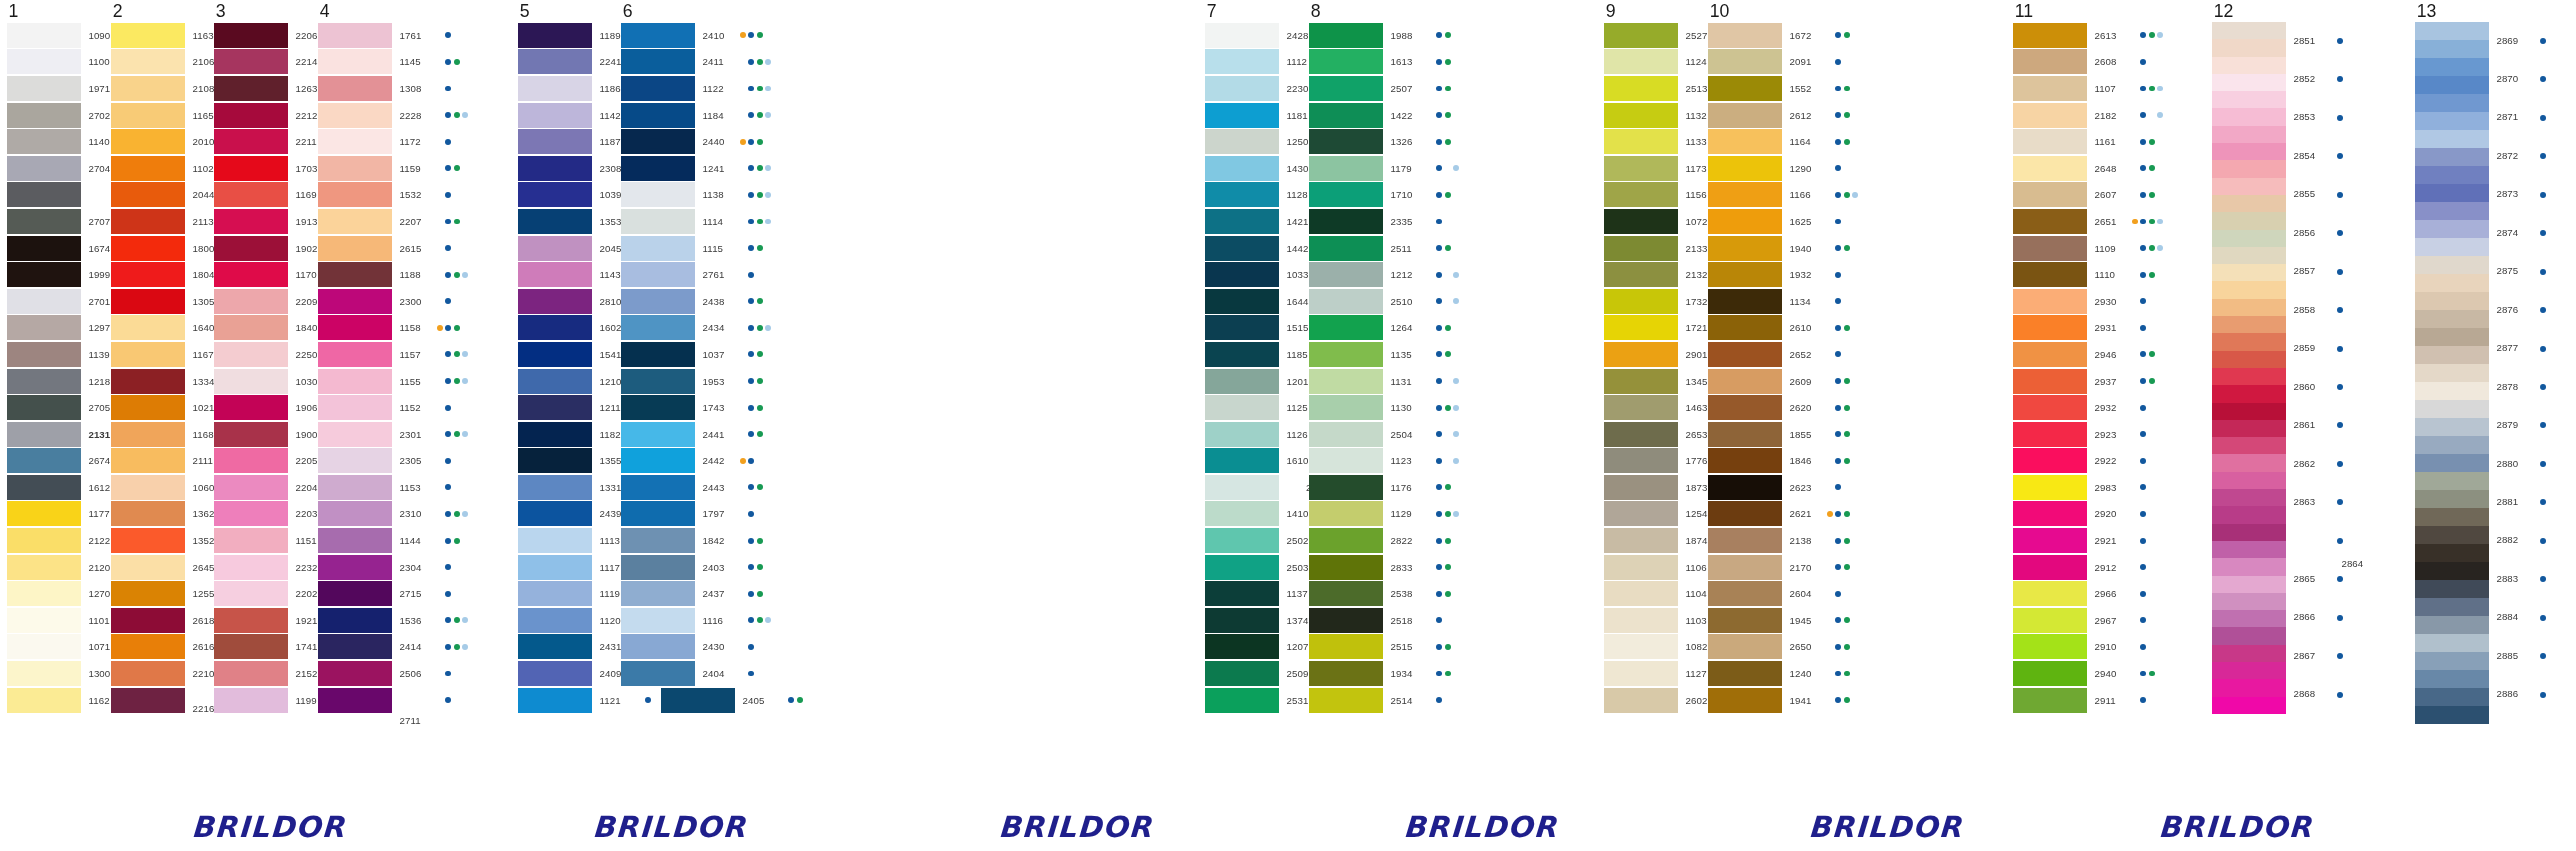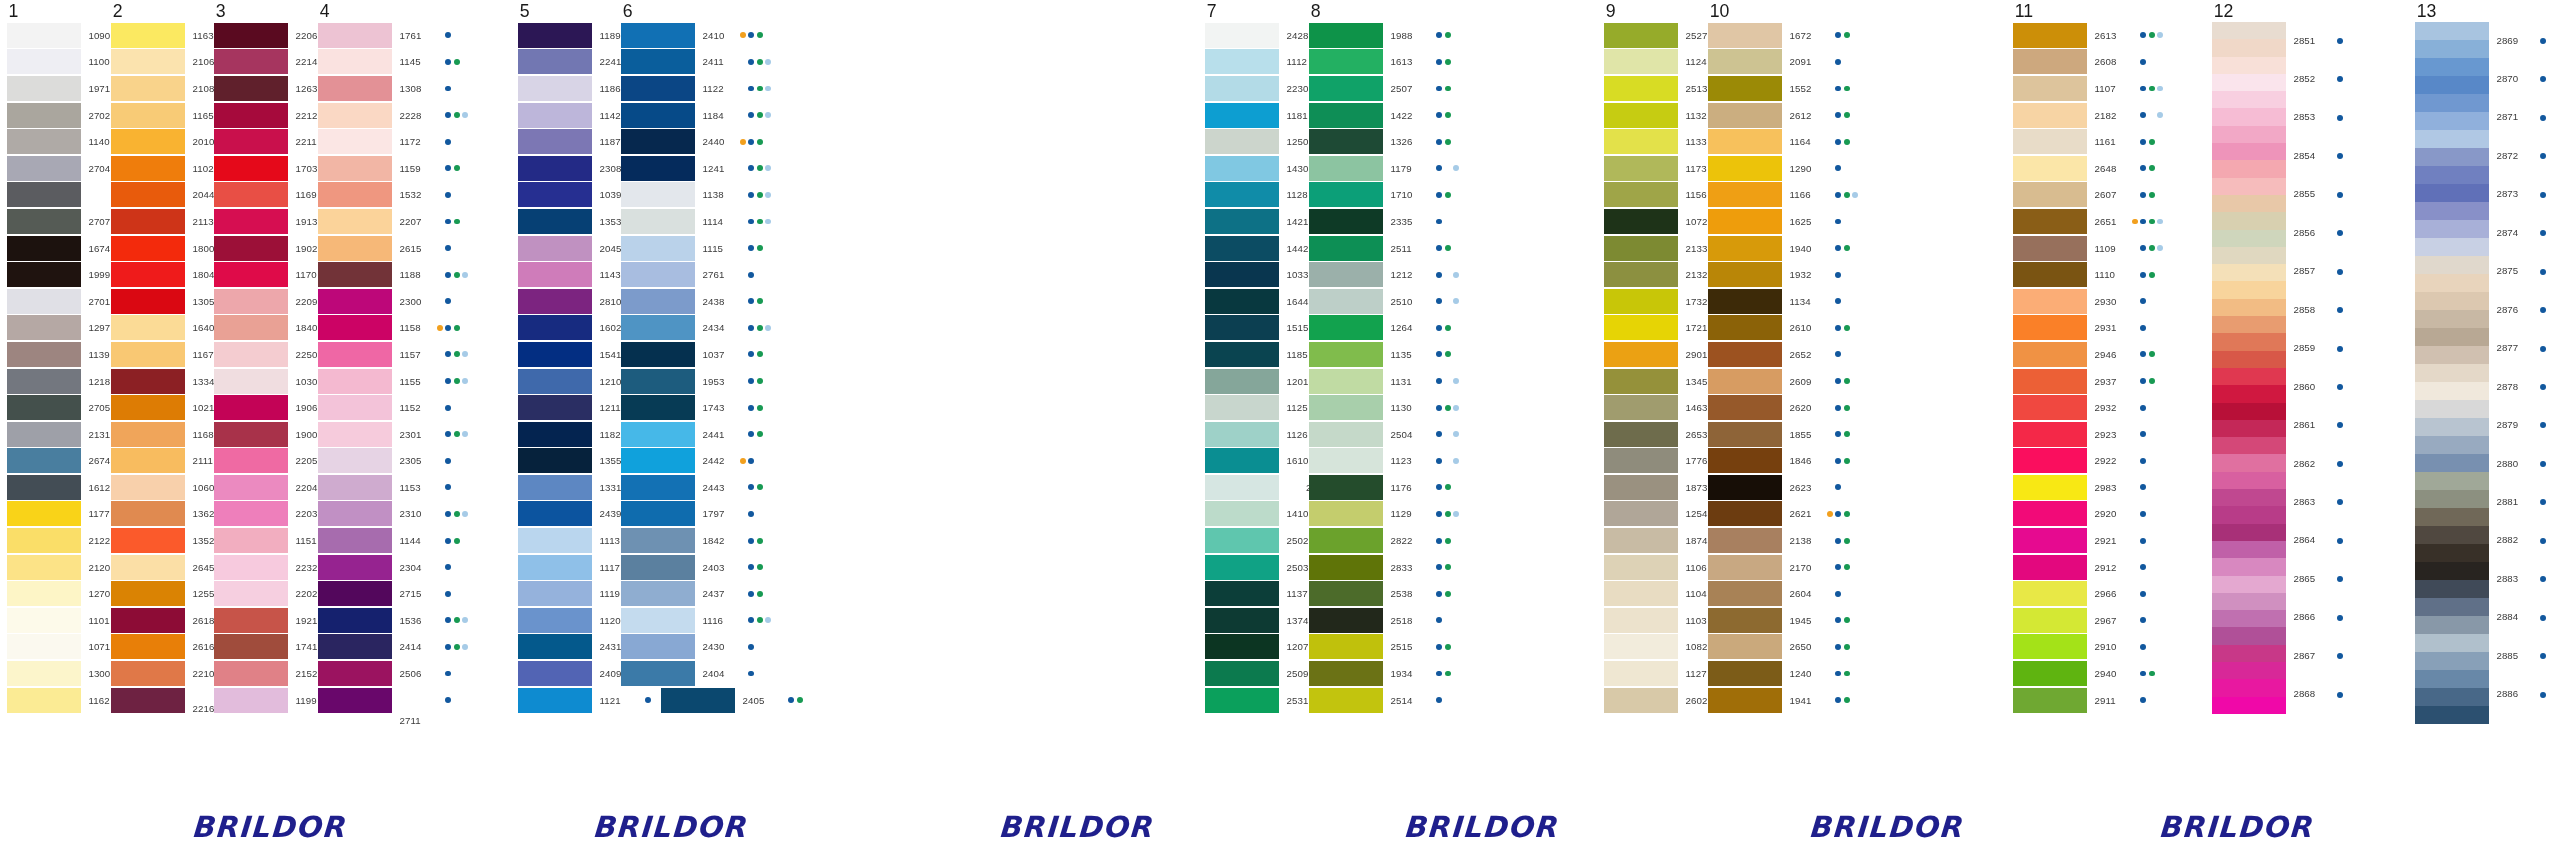--- a/index.html
+++ b/index.html
@@ -226,21 +226,21 @@
         <div class="row" style="height: 26.6px;">
           <div class="swatch" style="width: 74px; height: 25px; background: rgb(68, 80, 76);"></div>
           <div class="code" style="width: 39px;">2705</div>
           <div class="dots">
             <span class="dot empty"></span>
             <span class="dot b"></span>
             <span class="dot g"></span>
             <span class="dot empty"></span>
           </div>
         </div>
-        <div class="row" style="height: 26.6px;">
+        <div class="row" style="height: 26.6px; font-weight: bold;">
           <div class="swatch" style="width: 74px; height: 25px; background: rgb(158, 160, 168);"></div>
           <div class="code" style="width: 39px;">2131</div>
           <div class="dots">
             <span class="dot empty"></span>
             <span class="dot b"></span>
             <span class="dot g"></span>
             <span class="dot empty"></span>
           </div>
         </div>
         <div class="row" style="height: 26.6px;">
@@ -3060,21 +3060,21 @@
           <div class="tex-label" style="position: absolute; top: 320px;">2859</div>
           <span class="dot b" style="position: absolute; left: 51px; top: 324px;"></span>
           <div class="tex-label" style="position: absolute; top: 359px;">2860</div>
           <span class="dot b" style="position: absolute; left: 51px; top: 362px;"></span>
           <div class="tex-label" style="position: absolute; top: 397px;">2861</div>
           <span class="dot b" style="position: absolute; left: 51px; top: 400px;"></span>
           <div class="tex-label" style="position: absolute; top: 436px;">2862</div>
           <span class="dot b" style="position: absolute; left: 51px; top: 439px;"></span>
           <div class="tex-label" style="position: absolute; top: 474px;">2863</div>
           <span class="dot b" style="position: absolute; left: 51px; top: 477px;"></span>
-          <div class="tex-label" style="position: absolute; top: 512px;">2864</div>
+          <div class="tex-label" style="position: absolute; top: 536px; margin-left: 48px;">2864</div>
           <span class="dot b" style="position: absolute; left: 51px; top: 516px;"></span>
           <div class="tex-label" style="position: absolute; top: 551px;">2865</div>
           <span class="dot b" style="position: absolute; left: 51px; top: 554px;"></span>
           <div class="tex-label" style="position: absolute; top: 589px;">2866</div>
           <span class="dot b" style="position: absolute; left: 51px; top: 593px;"></span>
           <div class="tex-label" style="position: absolute; top: 628px;">2867</div>
           <span class="dot b" style="position: absolute; left: 51px; top: 631px;"></span>
           <div class="tex-label" style="position: absolute; top: 666px;">2868</div>
           <span class="dot b" style="position: absolute; left: 51px; top: 670px;"></span>
         </div>

